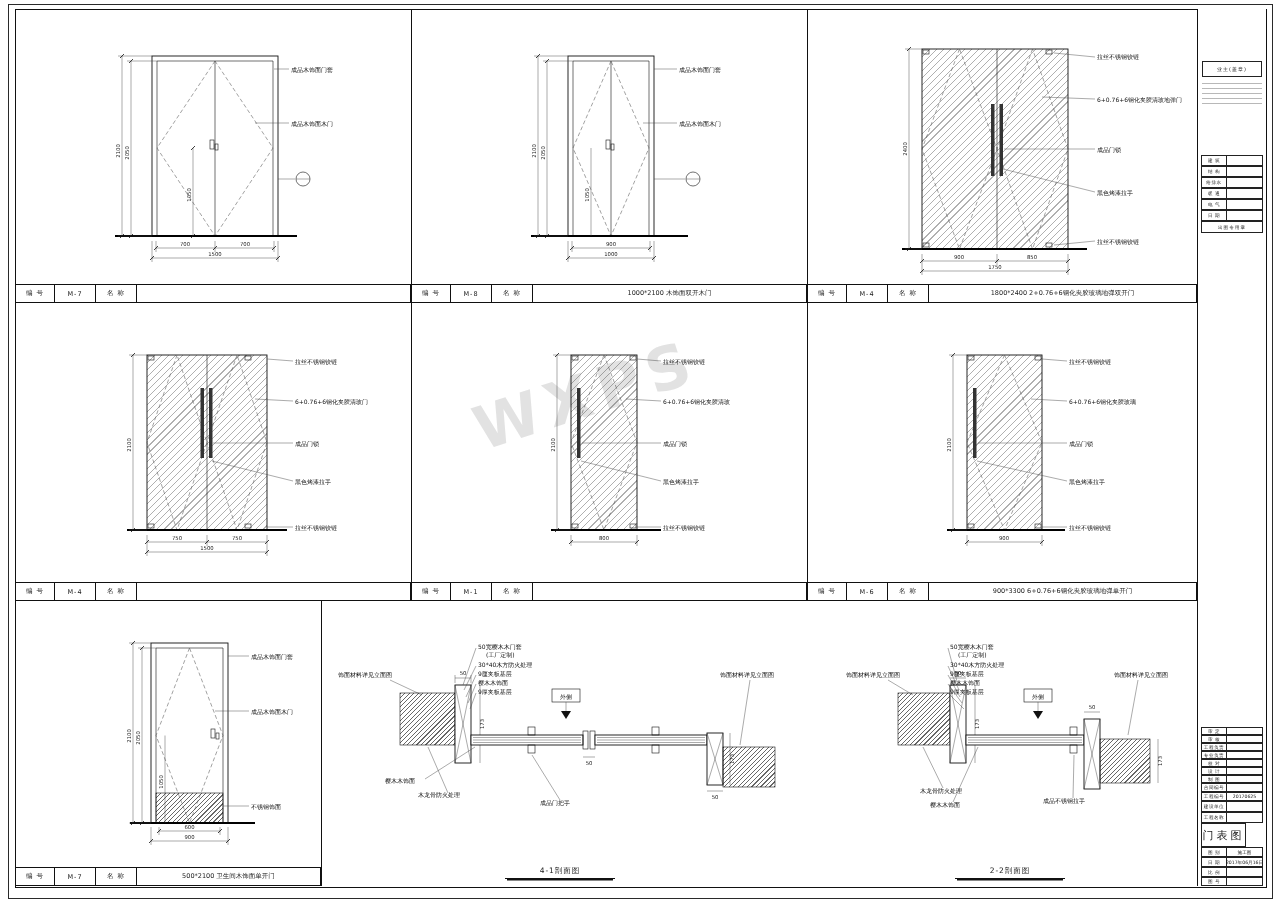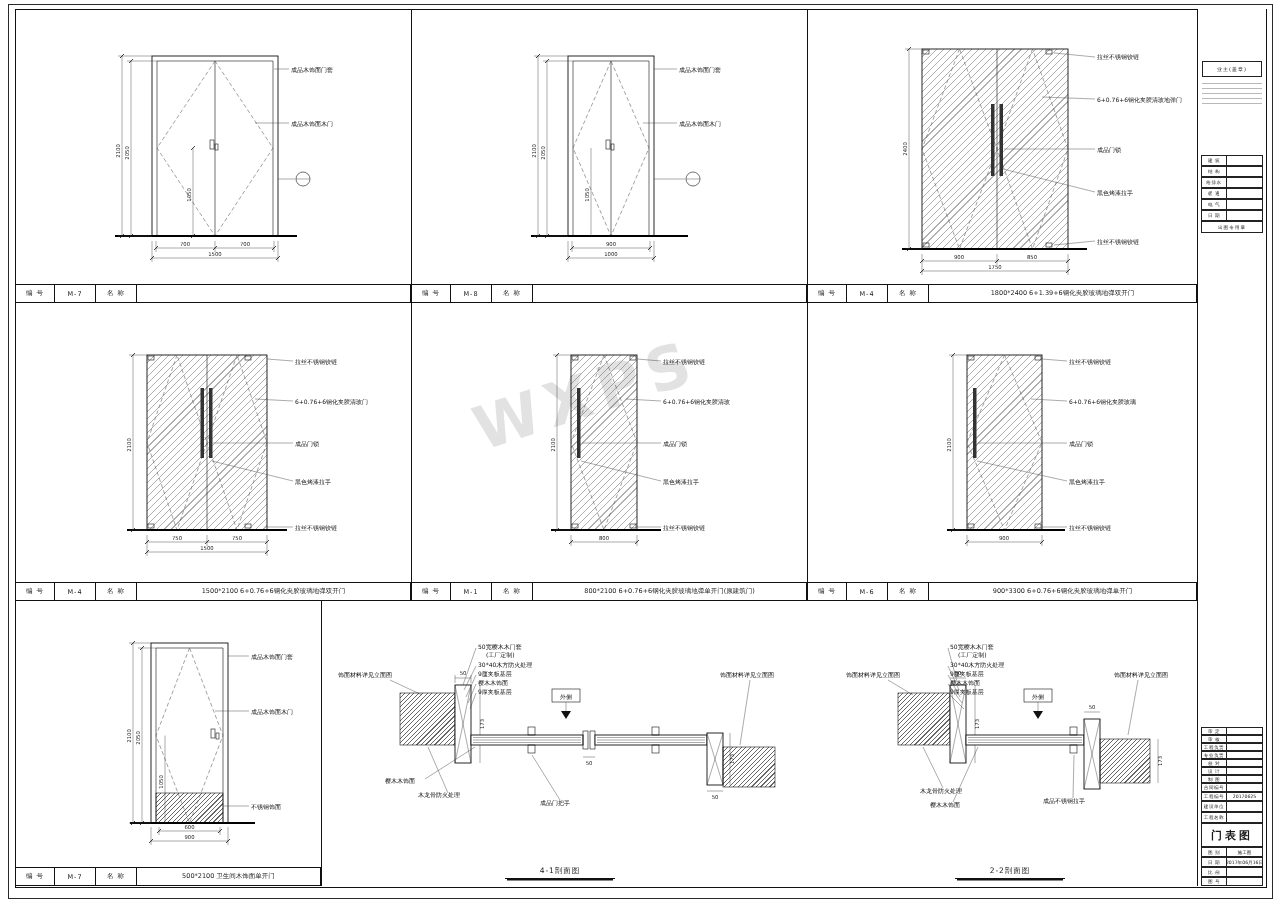--- a/index.html
+++ b/index.html
@@ -30,22 +30,22 @@
            box-shadow:0 3.5px 0 -2px #111;letter-spacing:1px;}
   .tb{border-left:1px solid #111;background:#fff;}
   .tbbox{position:absolute;border:0.8px solid #222;display:flex;align-items:center;justify-content:center;
          font-size:5px;letter-spacing:1px;box-sizing:border-box;background:#fff;}
   .tbrow{position:absolute;left:3px;width:62px;display:flex;border:0.7px solid #222;box-sizing:border-box;
          font-size:4.6px;align-items:stretch;background:#fff;}
   .tbrow .l{width:24px;border-right:0.7px solid #222;display:flex;align-items:center;justify-content:center;
             letter-spacing:0.5px;}
   .tbrow .v{flex:1;display:flex;align-items:center;justify-content:center;overflow:hidden;white-space:nowrap;}
   .bars{background:repeating-linear-gradient(180deg,#9a9a9a 0 0.8px,transparent 0.8px 5px);opacity:0.7;}
-  .sheet-title{position:absolute;left:3px;width:62px;display:flex;align-items:center;justify-content:center;
-               border:0.8px solid #222;font-size:11px;font-weight:bold;letter-spacing:3px;box-sizing:border-box;background:#fff;}
+  .sheet-title{position:absolute;left:3px;width:45px;display:flex;align-items:center;justify-content:center;
+               border:0.8px solid #222;font-size:11px;font-weight:normal;letter-spacing:3px;box-sizing:border-box;background:#fff;}
   .wm{left:470px;top:360px;font-size:60px;font-weight:bold;color:rgba(150,150,150,0.28);
       transform:rotate(-18deg);letter-spacing:8px;pointer-events:none;}
 </style>
 </head>
 <body>
 
 <div class="abs frame-outer"></div>
 <div class="abs frame-inner"></div>
 <div class="abs vline" style="left:411px;top:9px;height:592px"></div>
 <div class="abs vline" style="left:807px;top:9px;height:592px"></div>
@@ -198,26 +198,27 @@
 
 <div class="abs strip" style="left:15px;top:284px;width:396px;height:19px">
   <div class="c" style="width:38px">编 号</div>
   <div class="c" style="width:40px">M-7</div>
   <div class="c" style="width:40px">名 称</div>
 </div>
 <div class="abs strip" style="left:411px;top:284px;width:396px;height:19px">
   <div class="c" style="width:38px">编 号</div>
   <div class="c" style="width:40px">M-8</div>
   <div class="c" style="width:40px">名 称</div>
+  <div class="t">1000*2100  木饰面双开木门</div>
 </div>
 <div class="abs strip" style="left:807px;top:284px;width:390px;height:19px">
   <div class="c" style="width:38px">编 号</div>
   <div class="c" style="width:40px">M-4</div>
   <div class="c" style="width:40px">名 称</div>
-  <div class="t">1800*2400  6+1.39+6钢化夹胶玻璃地弹双开门</div>
+  <div class="t">1800*2400  2+0.76+6钢化夹胶玻璃地弹双开门</div>
 </div>
 
 <div class="abs panel" style="left:15px;top:303px;width:396px;height:279px">
 <div class="abs hz" style="left:132px;top:52px;width:120px;height:175px"></div>
 <svg width="396" height="279" viewBox="0 0 396 279">
   <rect x="132" y="52" width="120" height="175" class="ln"></rect>
   <line x1="192" y1="52" x2="192" y2="227" class="md"></line>
   <polygon points="162,52 132,139.5 162,227 192,139.5" class="dsh"></polygon>
   <polygon points="222,52 192,139.5 222,227 252,139.5" class="dsh"></polygon>
   <rect x="185.5" y="85" width="3.5" height="70" fill="#333"></rect>
@@ -328,27 +329,25 @@
   <text x="262" y="180.5">黑色烤漆拉手</text>
   <line x1="235" y1="224" x2="260" y2="224" class="tn"></line>
   <text x="262" y="226.5">拉丝不锈钢铰链</text>
 </svg>
 </div>
 
 <div class="abs strip" style="left:15px;top:582px;width:396px;height:19px">
   <div class="c" style="width:38px">编 号</div>
   <div class="c" style="width:40px">M-4</div>
   <div class="c" style="width:40px">名 称</div>
-  <div class="t">1500*2100  6+0.76+6钢化夹胶玻璃地弹双开门</div>
 </div>
 <div class="abs strip" style="left:411px;top:582px;width:396px;height:19px">
   <div class="c" style="width:38px">编 号</div>
   <div class="c" style="width:40px">M-1</div>
   <div class="c" style="width:40px">名 称</div>
-  <div class="t">800*2100  6+0.76+6钢化夹胶玻璃地弹单开门(原建筑门)</div>
 </div>
 <div class="abs strip" style="left:807px;top:582px;width:390px;height:19px">
   <div class="c" style="width:38px">编 号</div>
   <div class="c" style="width:40px">M-6</div>
   <div class="c" style="width:40px">名 称</div>
   <div class="t">900*3300  6+0.76+6钢化夹胶玻璃地弹单开门</div>
 </div>
 
 <div class="abs panel" style="left:15px;top:601px;width:306px;height:266px">
 <div class="abs hw" style="left:141px;top:192px;width:67px;height:30px"></div>

